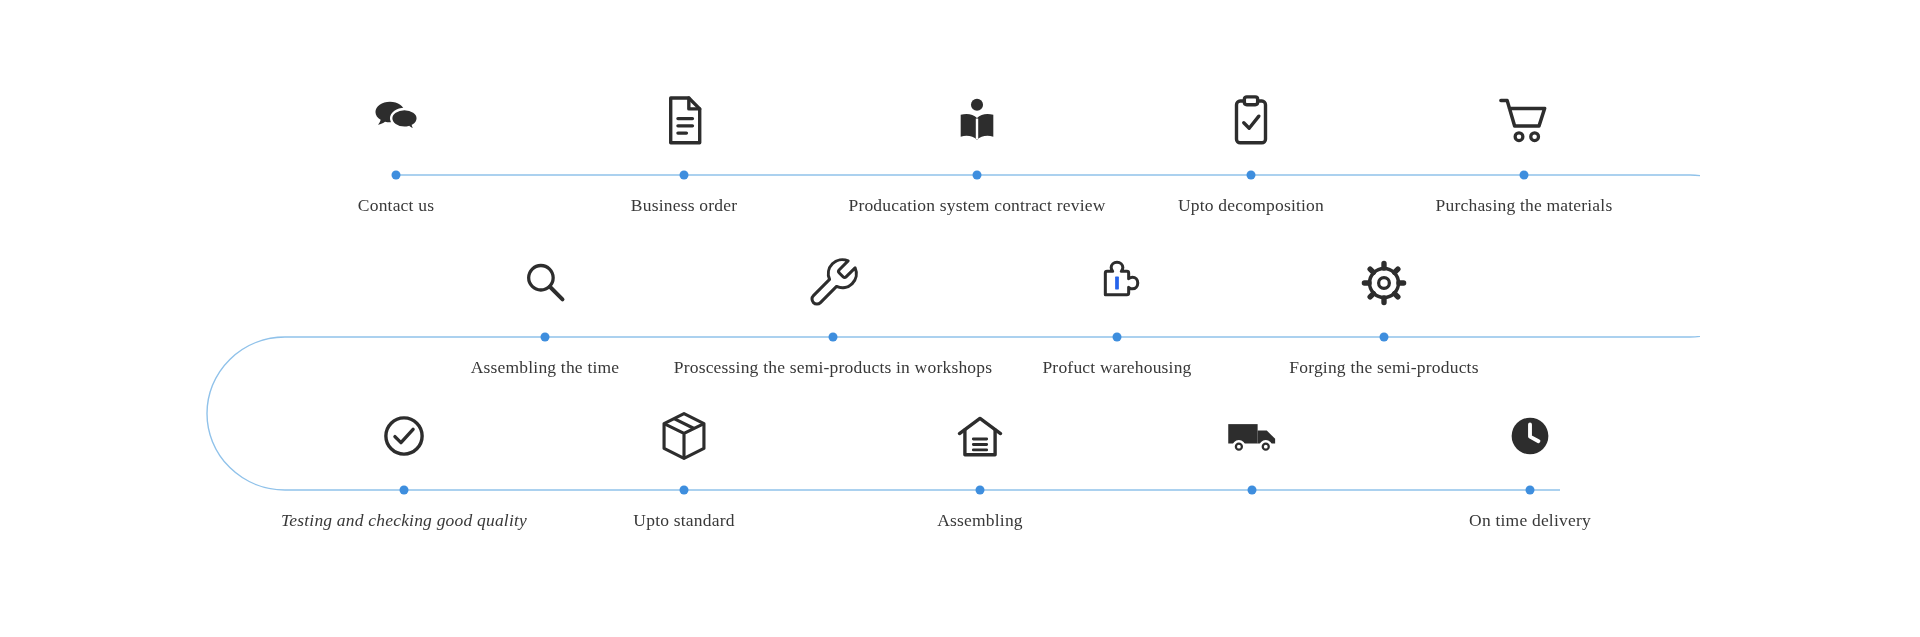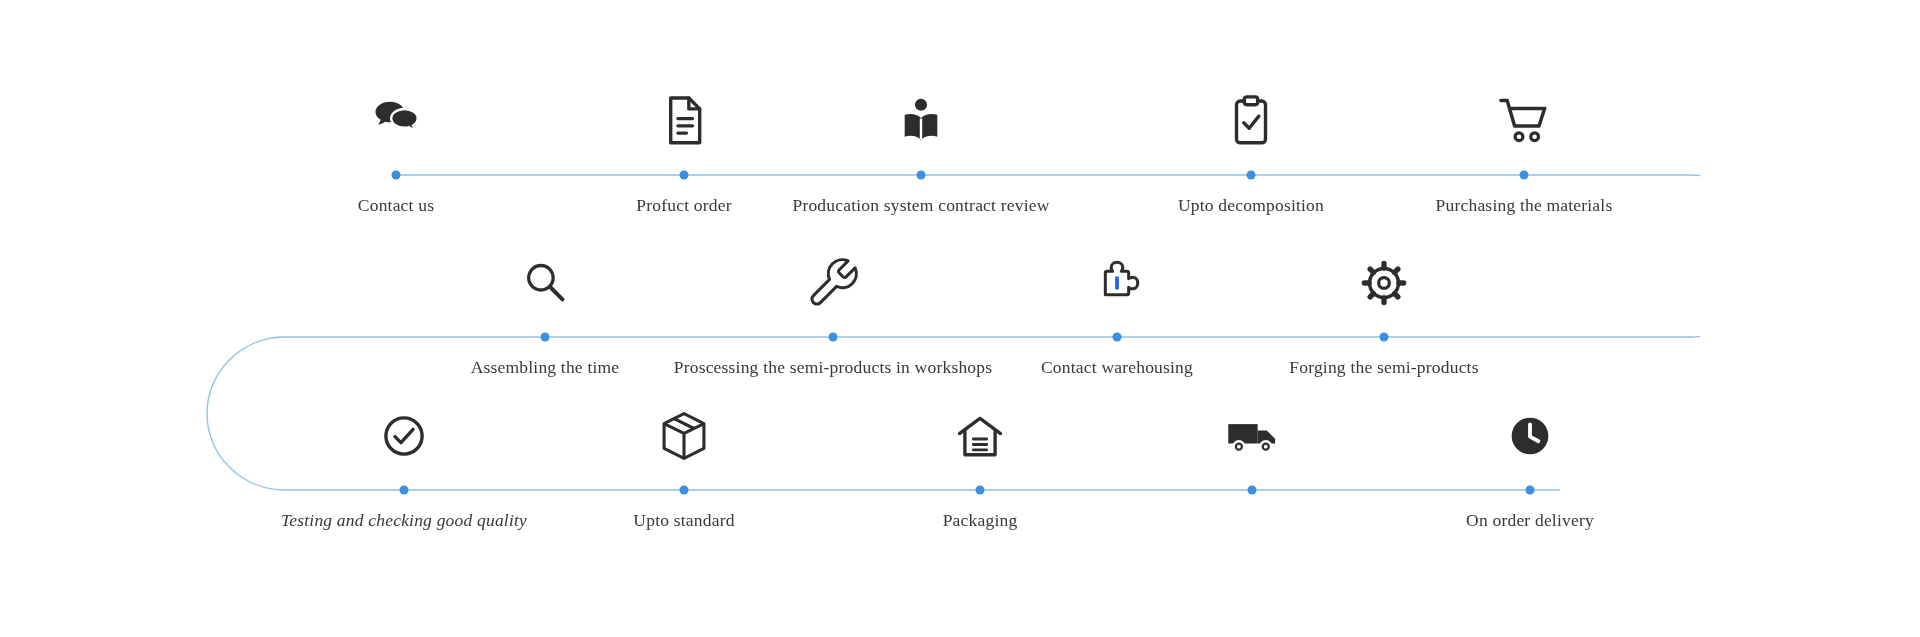--- a/index.html
+++ b/index.html
@@ -53,24 +53,24 @@
 
   <div class="step" style="left:684px; top:65px;">
     <div class="icon">
       <svg width="58" height="58" viewBox="0 0 48 48" fill="none" stroke="currentColor" stroke-width="2.8" stroke-linejoin="round" stroke-linecap="round">
         <path d="M13 5h15l9 9v28H13z"></path>
         <path d="M28 5v9h9"></path>
         <path d="M19 22h12M19 28h12M19 34h7"></path>
       </svg>
     </div>
     <div class="dot"></div>
-    <div class="label">Profuct order</div>
-  </div>
-
-  <div class="step" style="left:921px; top:65px;">
+    <div class="label">Business order</div>
+  </div>
+
+  <div class="step" style="left:977px; top:65px;">
     <div class="icon">
       <svg width="58" height="58" viewBox="0 0 48 48">
         <circle cx="24" cy="10.5" r="5" fill="currentColor"></circle>
         <path d="M24 21.5c-3.2-3.2-8.3-4.1-13.5-2.6V37c5.2-1.5 10.3-.6 13.5 2.6 3.2-3.2 8.3-4.1 13.5-2.6V18.9c-5.2-1.5-10.3-.6-13.5 2.6z" fill="currentColor"></path>
         <path d="M24 22v17" stroke="#ffffff" stroke-width="2"></path>
       </svg>
     </div>
     <div class="dot"></div>
     <div class="label">Producation system contract review</div>
   </div>
@@ -121,21 +121,21 @@
   </div>
 
   <div class="step" style="left:1117px; top:227px;">
     <div class="icon">
       <svg width="56" height="56" viewBox="0 0 48 48">
         <path d="M14 34V15.5A1.5 1.5 0 0 1 15.5 14h4.8c-.8-1-1.3-2.1-1.3-3.2C19 8.2 21.2 6.2 24 6.2s5 2 5 4.6c0 1.1-.5 2.2-1.3 3.2h4.8a1.5 1.5 0 0 1 1.5 1.5v4.8c1-.8 2.1-1.3 3.2-1.3 2.6 0 4.6 2.2 4.6 5s-2 5-4.6 5c-1.1 0-2.2-.5-3.2-1.3v4.8a1.5 1.5 0 0 1-1.5 1.5z" fill="none" stroke="currentColor" stroke-width="2.6" stroke-linejoin="round"></path>
         <rect x="22.4" y="18.5" width="3.2" height="11" rx="0.5" style="fill:var(--accent,#2563eb)"></rect>
       </svg>
     </div>
     <div class="dot"></div>
-    <div class="label">Contact warehousing</div>
+    <div class="label">Profuct warehousing</div>
   </div>
 
   <div class="step" style="left:1384px; top:227px;">
     <div class="icon">
       <svg width="56" height="56" viewBox="0 0 48 48" fill="none" stroke="currentColor">
         <circle cx="24" cy="24" r="12.4" stroke-width="3"></circle>
         <circle cx="24" cy="24" r="4.6" stroke-width="2.8"></circle>
         <path d="M36.8 24h4M33.05 33.05l2.85 2.85M24 36.8v4M14.95 33.05l-2.85 2.85M11.2 24h-4M14.95 14.95l-2.85-2.85M24 11.2v-4M33.05 14.95l2.85-2.85" stroke-width="4.6" stroke-linecap="round"></path>
       </svg>
     </div>
@@ -168,21 +168,21 @@
 
   <div class="step" style="left:980px; top:380px;">
     <div class="icon">
       <svg width="58" height="58" viewBox="0 0 48 48" fill="none" stroke="currentColor" stroke-width="2.8" stroke-linecap="round" stroke-linejoin="round">
         <path d="M7 22L24 9.5 41 22"></path>
         <path d="M11.5 19v20.5h25V19"></path>
         <path d="M18.5 26.5h11M18.5 31h11M18.5 35.5h11" stroke-width="2.4"></path>
       </svg>
     </div>
     <div class="dot"></div>
-    <div class="label">Packaging</div>
+    <div class="label">Assembling</div>
   </div>
 
   <div class="step" style="left:1252px; top:380px;">
     <div class="icon">
       <svg width="60" height="60" viewBox="0 0 48 48">
         <rect x="5" y="14.5" width="23.5" height="15.5" fill="currentColor"></rect>
         <path d="M28.5 19.5h7.3l6.7 6.7V30h-14z" fill="currentColor"></path>
         <circle cx="13.5" cy="32.5" r="4.3" fill="currentColor" stroke="#ffffff" stroke-width="2"></circle>
         <circle cx="35" cy="32.5" r="4.3" fill="currentColor" stroke="#ffffff" stroke-width="2"></circle>
         <circle cx="13.5" cy="32.5" r="1.5" fill="#ffffff"></circle>
@@ -193,16 +193,16 @@
   </div>
 
   <div class="step" style="left:1530px; top:380px;">
     <div class="icon">
       <svg width="58" height="58" viewBox="0 0 48 48">
         <circle cx="24" cy="24" r="15.2" fill="currentColor"></circle>
         <path d="M24 14.5v10l7 3.8" fill="none" stroke="#ffffff" stroke-width="3.2" stroke-linecap="round" stroke-linejoin="round"></path>
       </svg>
     </div>
     <div class="dot"></div>
-    <div class="label">On order delivery</div>
+    <div class="label">On time delivery</div>
   </div>
 
 </div>
 
 </body></html>

